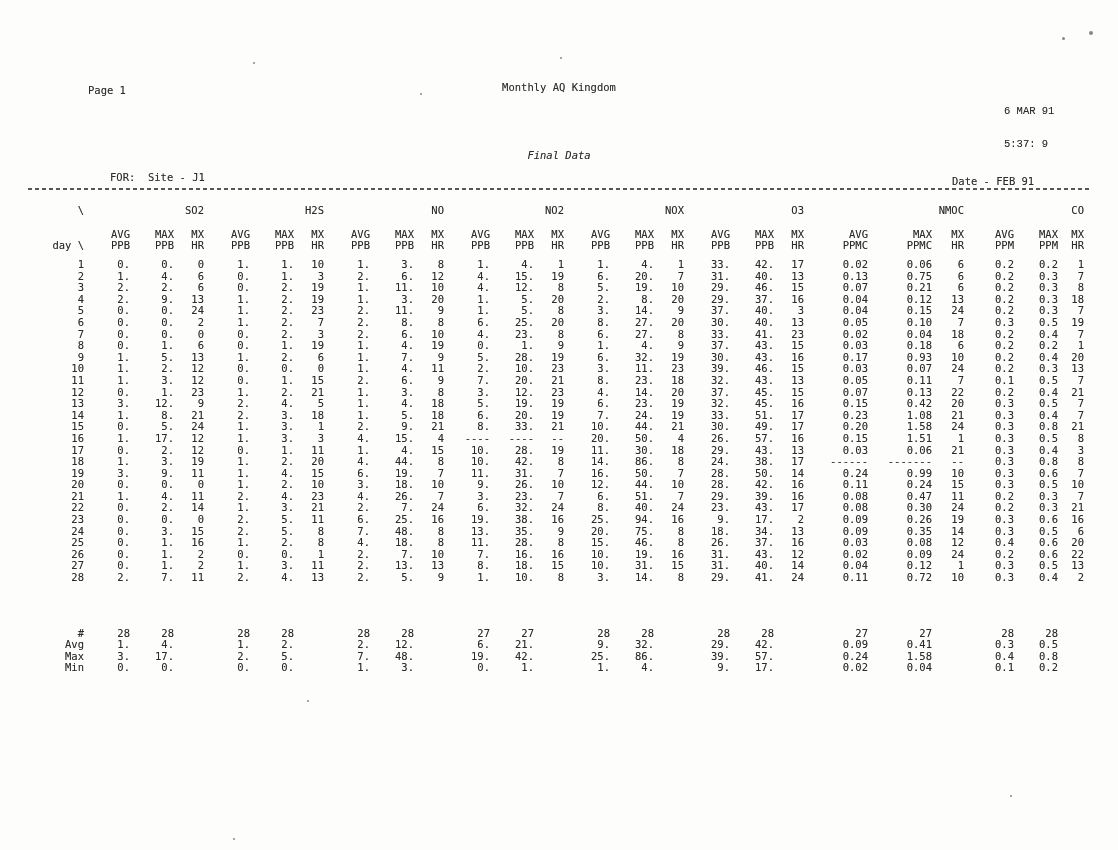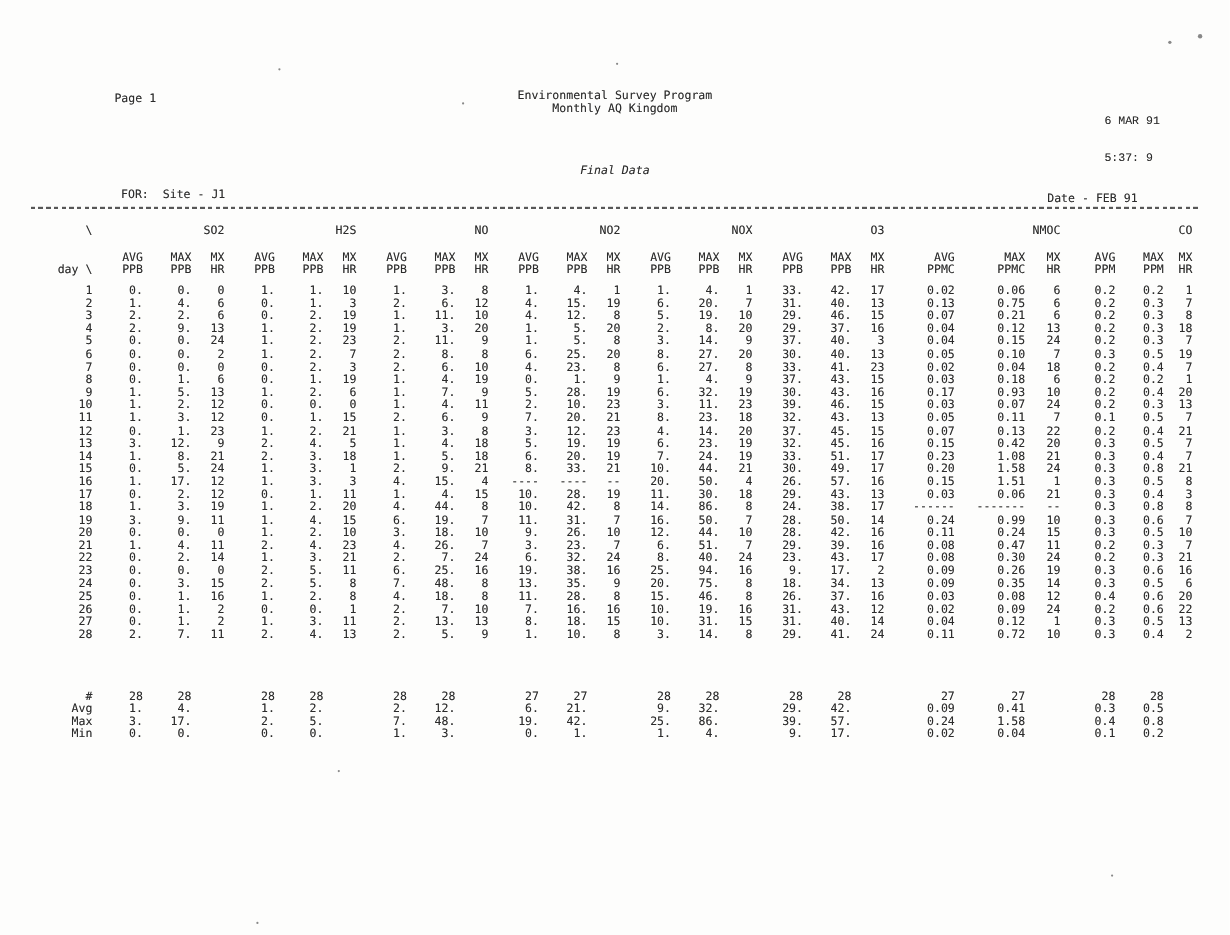--- a/index.html
+++ b/index.html
@@ -3,21 +3,21 @@
 <meta charset="utf-8">
 <style>
   * { box-sizing: border-box; }
   html, body { margin:0; padding:0; background:#ffffff; }
   .page {
     position:relative; width:1118px; height:850px; overflow:hidden;
     background:#fdfdfc; color:#2b2b2b;
     font-family:"DejaVu Sans Mono","Liberation Mono",monospace;
     font-size:10.5px; text-shadow:0 0 0.5px rgba(40,40,40,0.35);
   }
-  .page-label { position:absolute; left:88px; top:84px;margin-left:16px; }
+  .page-label { position:absolute; left:88px; top:84px; }
   .title-block { position:absolute; left:0; right:0; top:82px; text-align:center; line-height:11.5px; }
   .print-datetime { position:absolute; left:1004px; top:84px; line-height:11px; white-space:pre;font-family:Liberation Mono, monospace; }
   .final-data { position:absolute; left:0; right:0; top:149px; text-align:center;font-style:italic; }
   .for-line { position:absolute; left:110px; top:171px; white-space:pre; }
   .date-line { position:absolute; left:952px; top:175px; white-space:pre; }
   .separator {
     position:absolute; left:28px; top:188px; width:1062px; height:2px;
     background:repeating-linear-gradient(90deg,#3a3a3a 0 4px,transparent 4px 7px);
     opacity:.85;
   }
@@ -37,21 +37,20 @@
   .speck { position:absolute; background:#4a4a4a; border-radius:50%; opacity:.65; }
 </style>
 </head>
 <body>
 
 <div class="page">
 
   <div class="page-label">Page  1</div>
 
   <div class="title-block">
-    <div>Environmental Survey Program</div>
     <div>Monthly AQ Kingdom</div>
   </div>
 
   <div class="print-datetime">
     <div>6 MAR 91</div>
     <div>5:37: 9</div>
   </div>
 
   <div class="final-data">Final Data</div>
 

